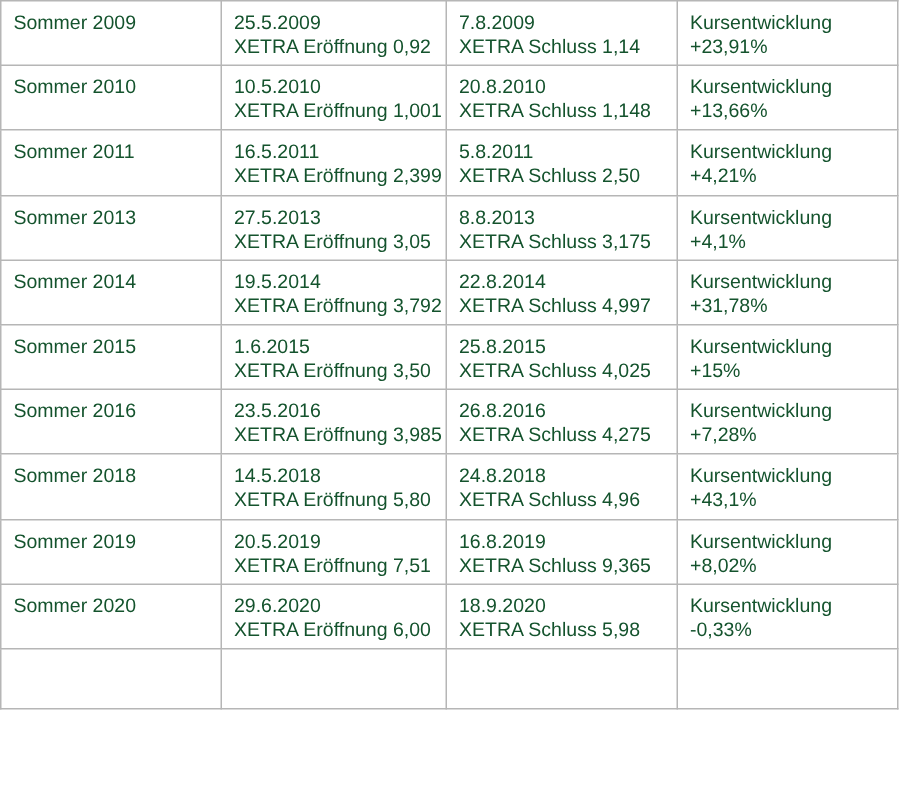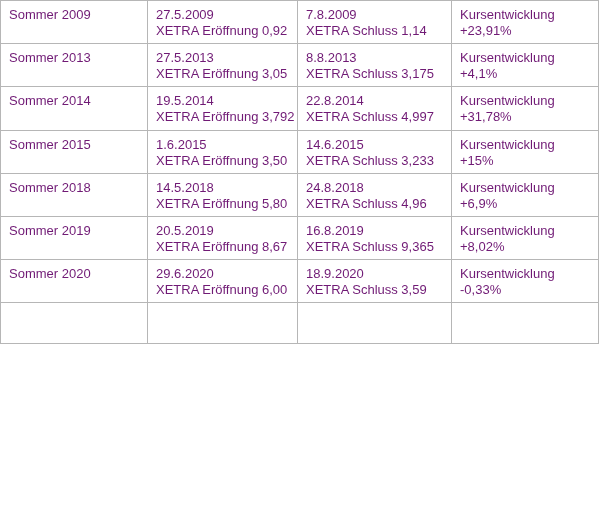--- a/index.html
+++ b/index.html
@@ -16,21 +16,21 @@
     border-collapse: collapse;
     table-layout: fixed;
     width: 598px;
   }
   table.xetra td {
     border: 1px solid #b6b6b6;
     vertical-align: top;
     padding: 6px 8px 4px 8px;
     font-size: 13px;
     line-height: 16.1px;
-    color: #701a75;
+    color: #14532d;
     height: 40.23px;
     overflow: hidden;
     white-space: nowrap;
   }
   .c1 { width: 147px; }
   .c2 { width: 150px; }
   .c3 { width: 154px; }
   .c4 { width: 147px; }
 </style>
 </head>
@@ -44,34 +44,68 @@
         <col class="c3">
         <col class="c4">
     </colgroup>
     <tbody>
 
       <tr>
         <td>
             <div>Sommer 2009</div>
           </td>
         <td>
-            <div>27.5.2009</div>
+            <div>25.5.2009</div>
             <div>XETRA Eröffnung 0,92</div>
           </td>
         <td>
             <div>7.8.2009</div>
             <div>XETRA Schluss 1,14</div>
           </td>
         <td>
             <div>Kursentwicklung</div>
             <div>+23,91%</div>
           </td>
       </tr>
 
-
+      <tr>
+        <td>
+            <div>Sommer 2010</div>
+          </td>
+        <td>
+            <div>10.5.2010</div>
+            <div>XETRA Eröffnung 1,001</div>
+          </td>
+        <td>
+            <div>20.8.2010</div>
+            <div>XETRA Schluss 1,148</div>
+          </td>
+        <td>
+            <div>Kursentwicklung</div>
+            <div>+13,66%</div>
+          </td>
+      </tr>
+
+      <tr>
+        <td>
+            <div>Sommer 2011</div>
+          </td>
+        <td>
+            <div>16.5.2011</div>
+            <div>XETRA Eröffnung 2,399</div>
+          </td>
+        <td>
+            <div>5.8.2011</div>
+            <div>XETRA Schluss 2,50</div>
+          </td>
+        <td>
+            <div>Kursentwicklung</div>
+            <div>+4,21%</div>
+          </td>
+      </tr>
 
 
       <tr>
         <td>
             <div>Sommer 2013</div>
           </td>
         <td>
             <div>27.5.2013</div>
             <div>XETRA Eröffnung 3,05</div>
           </td>
@@ -105,56 +139,73 @@
 
       <tr>
         <td>
             <div>Sommer 2015</div>
           </td>
         <td>
             <div>1.6.2015</div>
             <div>XETRA Eröffnung 3,50</div>
           </td>
         <td>
-            <div>14.6.2015</div>
-            <div>XETRA Schluss 3,233</div>
+            <div>25.8.2015</div>
+            <div>XETRA Schluss 4,025</div>
           </td>
         <td>
             <div>Kursentwicklung</div>
             <div>+15%</div>
           </td>
       </tr>
 
+      <tr>
+        <td>
+            <div>Sommer 2016</div>
+          </td>
+        <td>
+            <div>23.5.2016</div>
+            <div>XETRA Eröffnung 3,985</div>
+          </td>
+        <td>
+            <div>26.8.2016</div>
+            <div>XETRA Schluss 4,275</div>
+          </td>
+        <td>
+            <div>Kursentwicklung</div>
+            <div>+7,28%</div>
+          </td>
+      </tr>
 
 
       <tr>
         <td>
             <div>Sommer 2018</div>
           </td>
         <td>
             <div>14.5.2018</div>
             <div>XETRA Eröffnung 5,80</div>
           </td>
         <td>
             <div>24.8.2018</div>
             <div>XETRA Schluss 4,96</div>
           </td>
         <td>
             <div>Kursentwicklung</div>
-            <div>+6,9%</div>
+            <div>+43,1%</div>
           </td>
       </tr>
 
       <tr>
         <td>
             <div>Sommer 2019</div>
           </td>
         <td>
             <div>20.5.2019</div>
-            <div>XETRA Eröffnung 8,67</div>
+            <div>XETRA Eröffnung 7,51</div>
           </td>
         <td>
             <div>16.8.2019</div>
             <div>XETRA Schluss 9,365</div>
           </td>
         <td>
             <div>Kursentwicklung</div>
             <div>+8,02%</div>
           </td>
       </tr>
@@ -162,21 +213,21 @@
       <tr>
         <td>
             <div>Sommer 2020</div>
           </td>
         <td>
             <div>29.6.2020</div>
             <div>XETRA Eröffnung 6,00</div>
           </td>
         <td>
             <div>18.9.2020</div>
-            <div>XETRA Schluss 3,59</div>
+            <div>XETRA Schluss 5,98</div>
           </td>
         <td>
             <div>Kursentwicklung</div>
             <div>-0,33%</div>
           </td>
       </tr>
 
       <tr>
         <td></td>
         <td></td>

